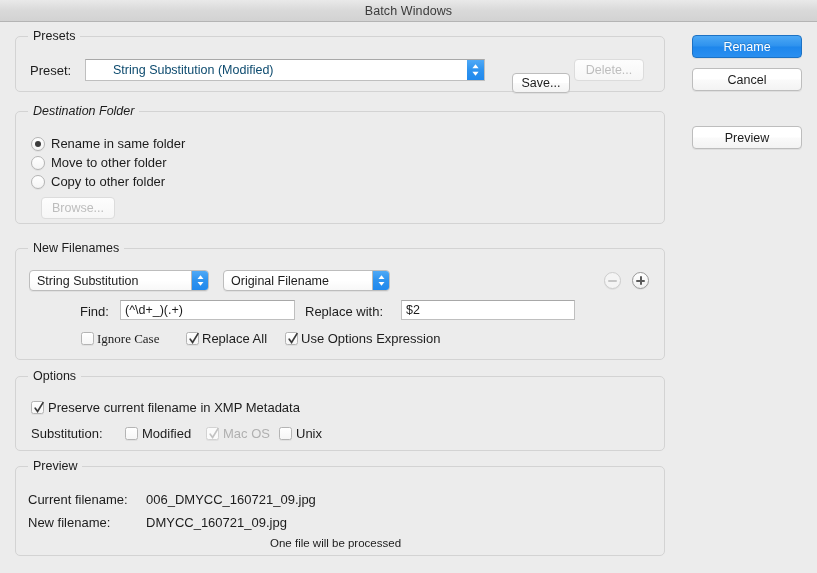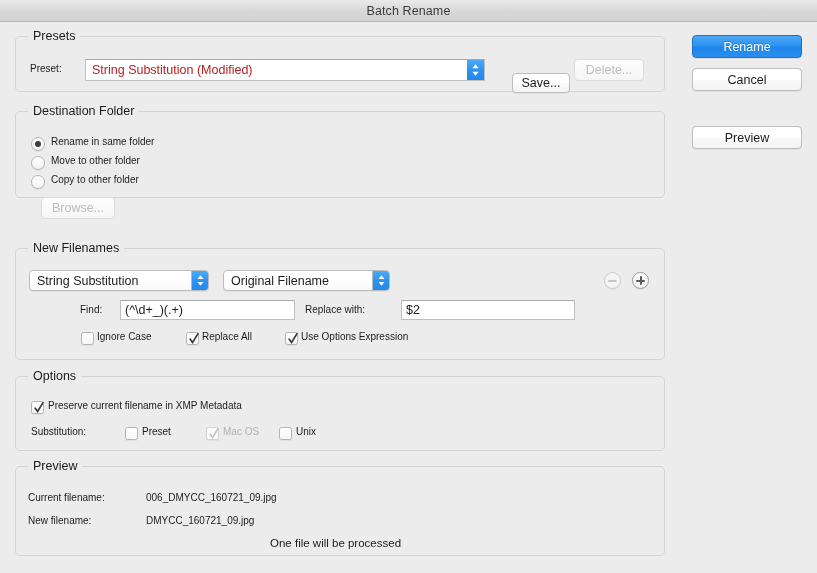--- a/index.html
+++ b/index.html
@@ -42,21 +42,21 @@
     top: -8px; left: 12px;
     background: #ececec;
     padding: 0 5px;
     font-size: 12.5px;
     color: #1c1c1c;
   }
 
   
   .lbl {
     position: absolute;
-    font-size: 10px;
+    font-size: 13px;
     color: #1c1c1c;
     white-space: nowrap;
   }
   .lbl.dim { color: #b0b0b0; }
   .lbl.bold { font-weight: normal; }
 
   
   .btn {
     position: absolute;
     background: linear-gradient(to bottom, #ffffff 0%, #ffffff 48%, #fafafa 52%, #f3f3f3 100%);
@@ -116,22 +116,23 @@
   .parrow svg { display: block; }
 
   
   .combo {
     position: absolute;
     background: #ffffff;
     border: 1px solid #bfbfbf;
     border-top-color: #a8a8a8;
     display: flex; align-items: center;
     font-size: 12.5px;
-    color: #b91c1c;
+    color: #0c4a6e;
     overflow: hidden;
+    padding-left: 21px;
   }
   .combo .ctext { padding-left: 6px; flex: 1; white-space: nowrap; overflow: hidden; }
   .combo .carrow {
     width: 17px; height: 100%;
     background: linear-gradient(to bottom, #4fa9f6 0%, #2e93ef 50%, #2189ed 100%);
     display: flex; flex-direction: column;
     align-items: center; justify-content: center;
     flex: 0 0 17px;
   }
 
@@ -187,21 +188,21 @@
     position: absolute; left: 7px; top: 3px; width: 1.5px; height: 9px;
     background: #5a5a5a; border-radius: 1px;
   }
 </style>
 </head>
 <body>
 
 <div class="window">
 
   <div class="titlebar">
-    <div class="titlebar-title">Batch Rename</div>
+    <div class="titlebar-title">Batch Windows</div>
   </div>
 
   <div class="group" style="left:15px; top:36px; width:650px; height:56px;">
     <div class="group-label">Presets</div>
   </div>
 
   <div class="lbl" style="left:30px; top:63px;">Preset:</div>
 
   <div class="combo" style="left:85px; top:59px; width:400px; height:22px;">
     <div class="ctext">String Substitution (Modified)</div>
@@ -210,21 +211,21 @@
         <path d="M4.5 2.3 L7.6 6.2 L1.4 6.2 Z" fill="#ffffff"></path>
         <path d="M4.5 13.7 L7.6 9.8 L1.4 9.8 Z" fill="#ffffff"></path>
       </svg>
     </div>
   </div>
 
   <div class="btn" style="left:500px; top:73px; width:58px; height:20px;margin-left:12px;">Save...</div>
 
   <div class="btn disabled" style="left:574px; top:59px; width:70px; height:22px;">Delete...</div>
 
-  <div class="group" style="left:15px; top:111px; width:650px; height:87px;">
+  <div class="group" style="left:15px; top:111px; width:650px; height:113px;font-style:italic;">
     <div class="group-label">Destination Folder</div>
   </div>
 
   <div class="radio checked" style="left:31px; top:137px;"></div>
   <div class="lbl" style="left:51px; top:136px;">Rename in same folder</div>
 
   <div class="radio" style="left:31px; top:156px;"></div>
   <div class="lbl" style="left:51px; top:155px;">Move to other folder</div>
 
   <div class="radio" style="left:31px; top:175px;"></div>
@@ -268,21 +269,21 @@
       </span>
   </div>
 
   <div class="lbl" style="left:80px; top:304px;">Find:</div>
   <div class="field" style="left:120px; top:300px; width:175px; height:20px;">(^\d+_)(.+)</div>
 
   <div class="lbl" style="left:305px; top:304px;">Replace with:</div>
   <div class="field" style="left:401px; top:300px; width:174px; height:20px;">$2</div>
 
   <div class="cbox" style="left:81px; top:332px;"></div>
-  <div class="lbl" style="left:97px; top:331px;">Ignore Case</div>
+  <div class="lbl" style="left:97px; top:331px;font-family:Liberation Serif, serif;">Ignore Case</div>
 
   <div class="cbox" style="left:186px; top:332px;">
     <svg width="16" height="17" viewBox="0 0 16 17" aria-hidden="true">
       <path d="M4.2 9.2 L6.6 12.4 L12.0 3.6" stroke="#3a3a3a" stroke-width="1.7" fill="none" stroke-linecap="round"></path>
     </svg>
   </div>
   <div class="lbl" style="left:202px; top:331px;">Replace All</div>
 
   <div class="cbox" style="left:285px; top:332px;">
     <svg width="16" height="17" viewBox="0 0 16 17" aria-hidden="true">
@@ -298,21 +299,21 @@
   <div class="cbox" style="left:31px; top:401px;">
     <svg width="16" height="17" viewBox="0 0 16 17" aria-hidden="true">
       <path d="M4.2 9.2 L6.6 12.4 L12.0 3.6" stroke="#3a3a3a" stroke-width="1.7" fill="none" stroke-linecap="round"></path>
     </svg>
   </div>
   <div class="lbl" style="left:48px; top:400px;">Preserve current filename in XMP Metadata</div>
 
   <div class="lbl" style="left:31px; top:426px;">Substitution:</div>
 
   <div class="cbox" style="left:125px; top:427px;"></div>
-  <div class="lbl" style="left:142px; top:426px;">Preset</div>
+  <div class="lbl" style="left:142px; top:426px;">Modified</div>
 
   <div class="cbox dim" style="left:206px; top:427px;">
     <svg width="16" height="17" viewBox="0 0 16 17" aria-hidden="true">
       <path d="M4.2 9.2 L6.6 12.4 L12.0 3.6" stroke="#c3c3c3" stroke-width="1.7" fill="none" stroke-linecap="round"></path>
     </svg>
   </div>
   <div class="lbl dim" style="left:223px; top:426px;">Mac OS</div>
 
   <div class="cbox" style="left:279px; top:427px;"></div>
   <div class="lbl" style="left:296px; top:426px;">Unix</div>

